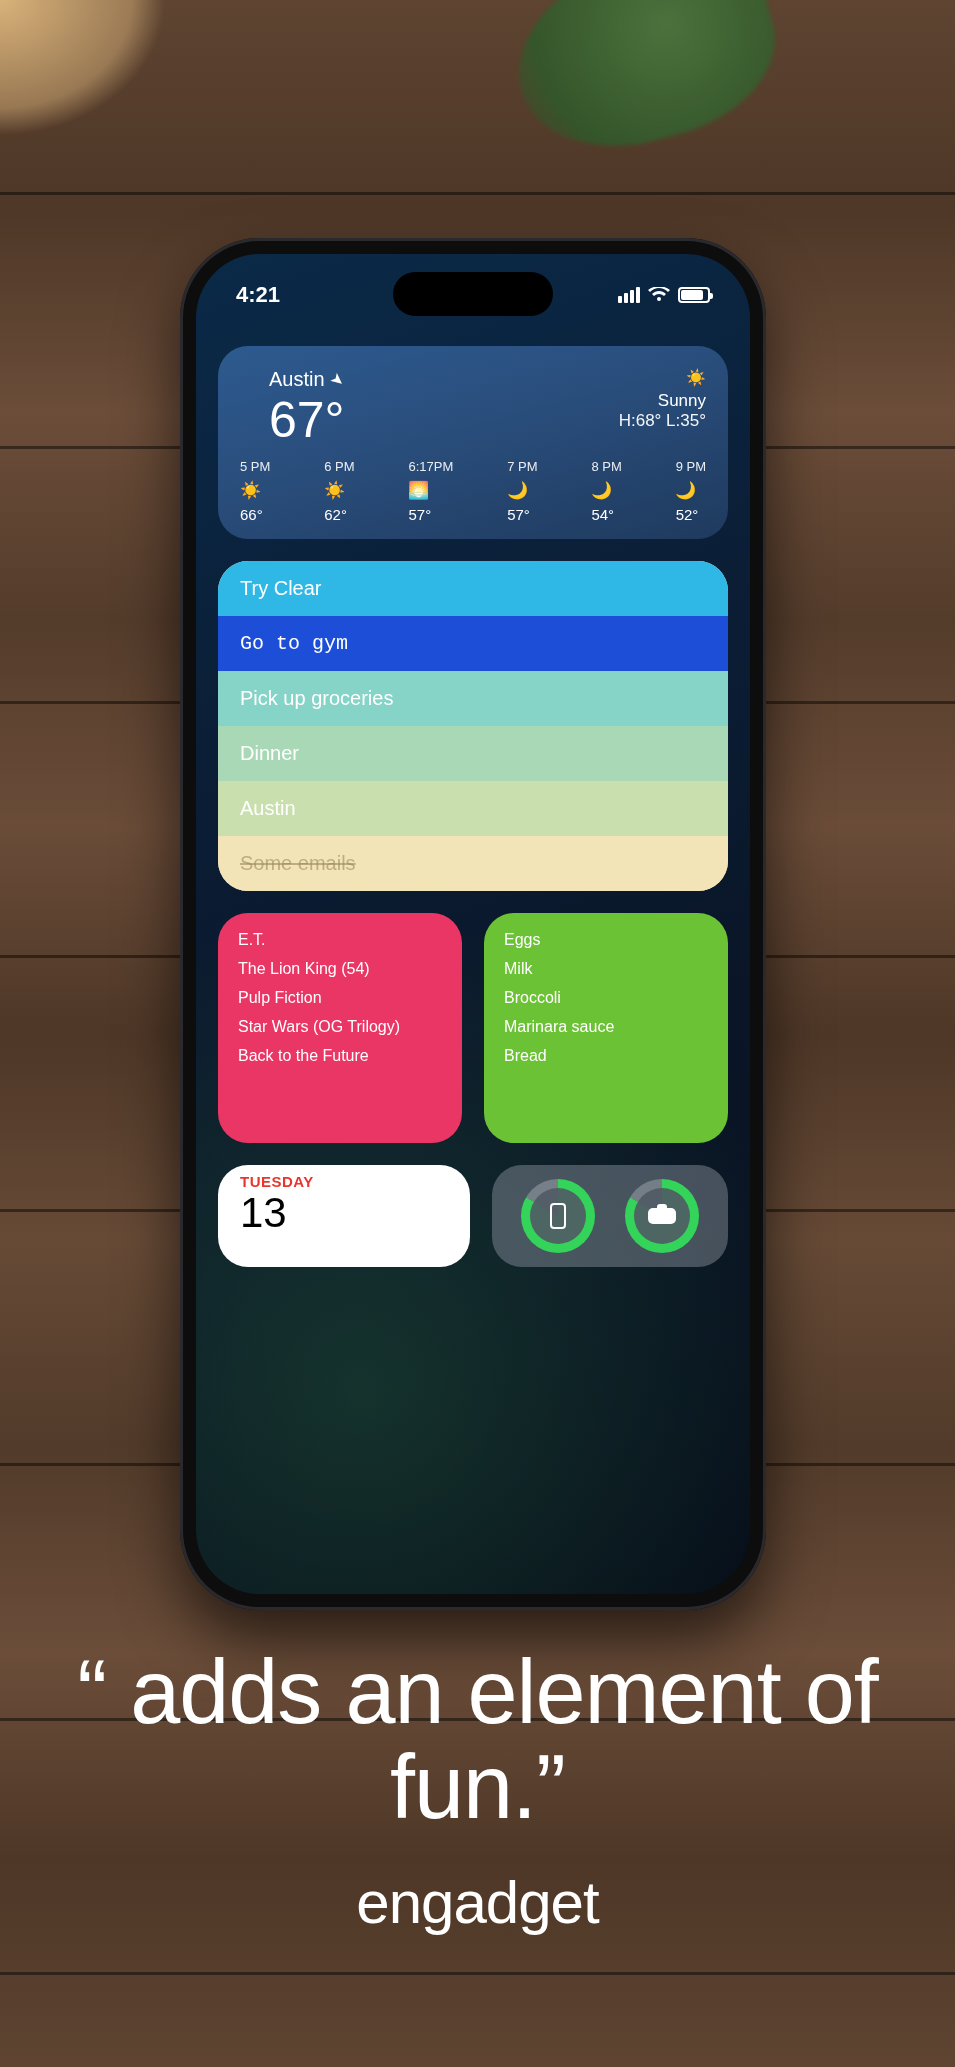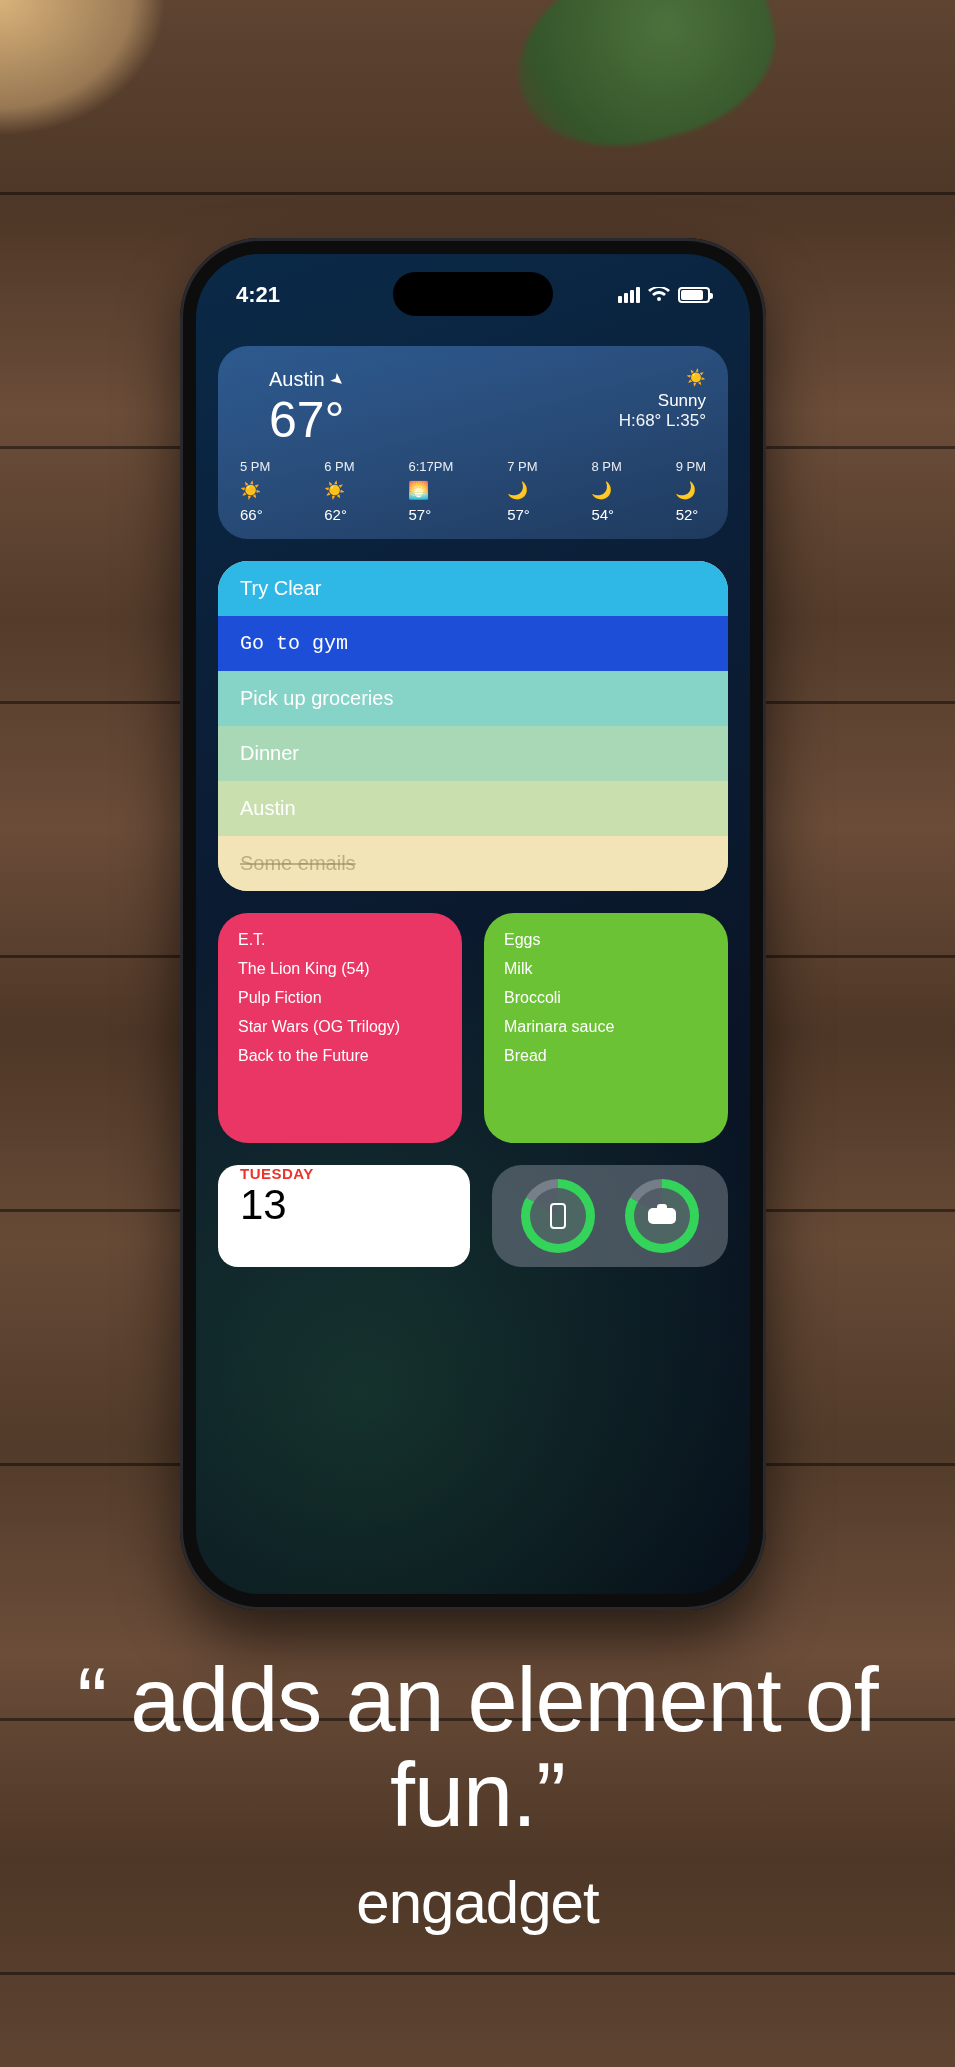--- a/index.html
+++ b/index.html
@@ -91,36 +91,36 @@
 .clear-list .row { padding:16px 22px; font-size:20px; color:#fff; font-weight:500; }
 .clear-list .row.done { color:rgba(155,135,95,0.6); text-decoration:line-through; font-weight:400; }
 
 .pair { display:flex; gap:22px; }
 .small-widget { flex:1; border-radius:30px; padding:18px 20px; font-size:16px; color:#fff; min-height:230px; }
 .small-widget .line{margin-bottom:11px;font-weight:500}
 .red { background:#ea3664; }
 .green { background:#6cc235; }
 
 .bottom-row{display:flex;gap:22px;margin-top:22px}
-.cal{flex:1;background:#fff;border-radius:20px;padding:0 22px;color:#000}
+.cal{flex:1;background:#fff;border-radius:30px;padding:8px 22px;color:#000}
 .cal .dow{color:#e8362d;font-size:15px;font-weight:600;letter-spacing:0.5px}
 .cal .day{font-size:42px;font-weight:400;line-height:1;margin-top:2px}
 .batt-w{flex:1;background:rgba(120,130,140,0.55);border-radius:30px;display:flex;align-items:center;justify-content:space-around;padding:14px}
 .ring{width:74px;height:74px;border-radius:50%;background:conic-gradient(#33d459 0deg 300deg, rgba(255,255,255,0.25) 300deg 360deg);display:flex;align-items:center;justify-content:center}
 .ring-in{width:56px;height:56px;border-radius:50%;background:rgba(80,90,100,0.9);display:flex;align-items:center;justify-content:center}
 .dev-phone{width:16px;height:26px;border:2px solid #fff;border-radius:4px}
 .dev-case{width:28px;height:16px;background:#fff;border-radius:5px;position:relative;}
 .dev-case::before{content:"";position:absolute;top:-4px;left:9px;width:10px;height:4px;background:#fff;border-radius:3px 3px 0 0}
 
 .caption{
   position:absolute; bottom:130px; left:0; right:0;
   text-align:center; color:#fff; padding:0 50px;
 }
 .quote{font-size:90px; font-weight:500; line-height:1.05; letter-spacing:-1px;}
-.brand{font-size:60px;font-weight:300;margin-top:26px;letter-spacing:-1px;font-family:"Helvetica Neue",Arial,sans-serif}
+.brand{font-size:60px;font-weight:300;margin-top:34px;letter-spacing:-1px;font-family:"Helvetica Neue",Arial,sans-serif}
 .arrow{display:inline-block;transform:rotate(40deg);font-size:16px;}
 </style>
 </head>
 <body>
 
 <div class="bg">
   <div class="plank p1"></div>
     <div class="plank p2"></div>
     <div class="plank p3"></div>
     <div class="plank p4"></div>

